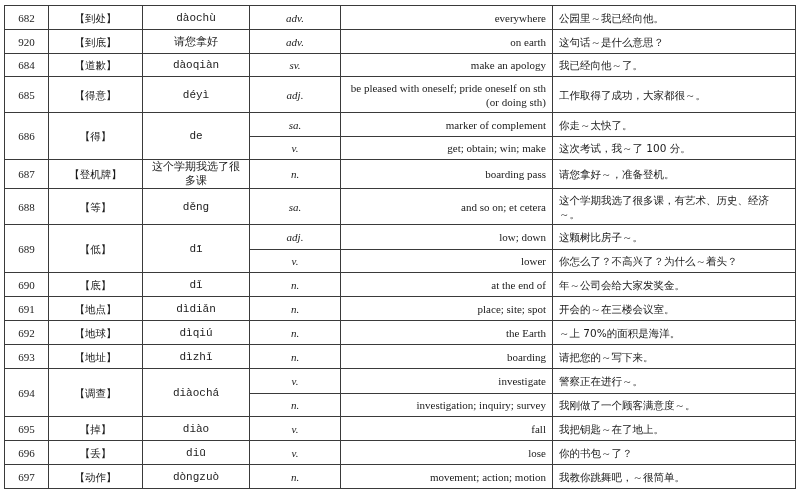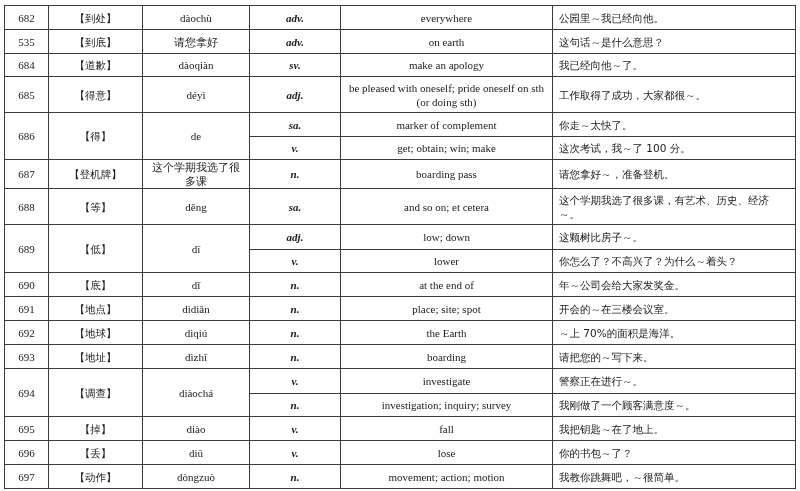--- a/index.html
+++ b/index.html
@@ -11,23 +11,23 @@
     font-size: 11px;
   }
   table.vocab td {
     border: 1px solid #3a3a3a;
     padding: 0 6px;
     vertical-align: middle;
     line-height: 14px;
   }
   td.num { text-align: center; }
   td.word { text-align: center; font-family: "DejaVu Sans", sans-serif; font-size: 10.5px; margin-left: 48px; }
-  td.pinyin { text-align: center; }
-  td.pos { text-align: center; font-style: italic; font-weight: bold; }
-  td.def { text-align: center; }
+  td.pinyin { text-align: center; font-family: Liberation Mono, monospace; }
+  td.pos { text-align: center; font-style: italic; }
+  td.def { text-align: right; }
   td.ex { text-align: left; font-family: "DejaVu Sans", sans-serif; font-size: 10.5px; }
   tr.h24 td { height: 23px; }
   tr.h23 td { height: 22px; }
   tr.h36 td { height: 35px; }
   tr.h25 td { height: 24px; }
 </style>
 </head>
 <body>
 
 <table class="vocab">
@@ -44,21 +44,21 @@
     <tr class="h24">
       <td class="num">682</td>
       <td class="word">【到处】</td>
       <td class="pinyin">dàochù</td>
       <td class="pos">adv.</td>
       <td class="def">everywhere</td>
       <td class="ex">公园里～我已经向他。</td>
     </tr>
 
     <tr class="h24">
-      <td class="num">535</td>
+      <td class="num">920</td>
       <td class="word">【到底】</td>
       <td class="pinyin">请您拿好</td>
       <td class="pos">adv.</td>
       <td class="def">on earth</td>
       <td class="ex">这句话～是什么意思？</td>
     </tr>
 
     <tr class="h23">
       <td class="num">684</td>
       <td class="word">【道歉】</td>

